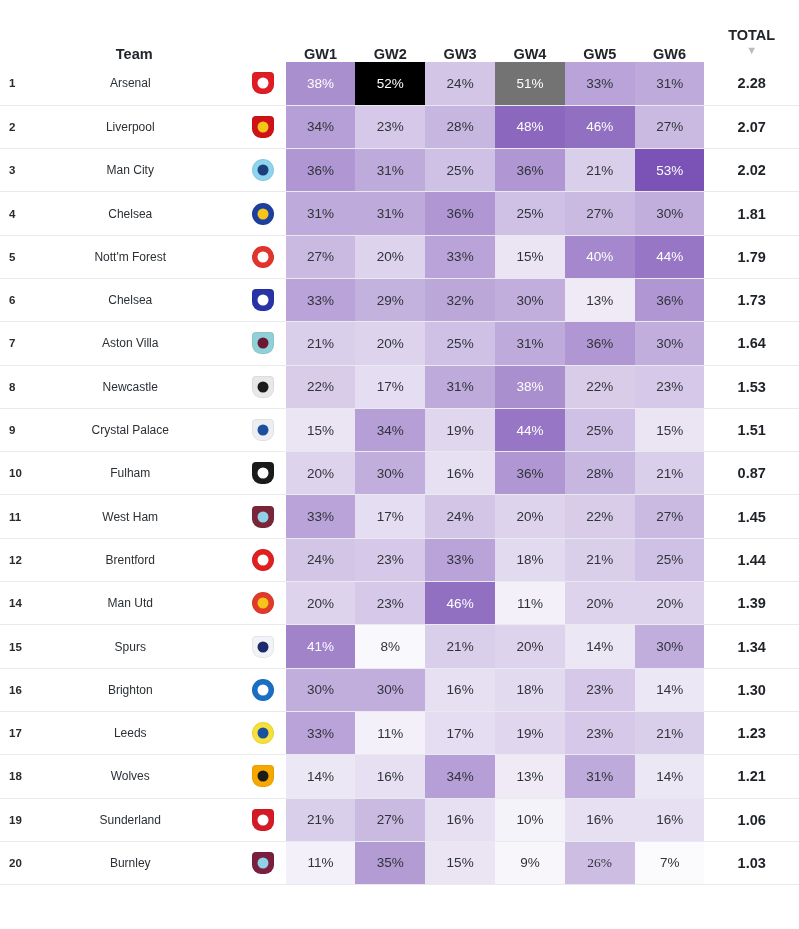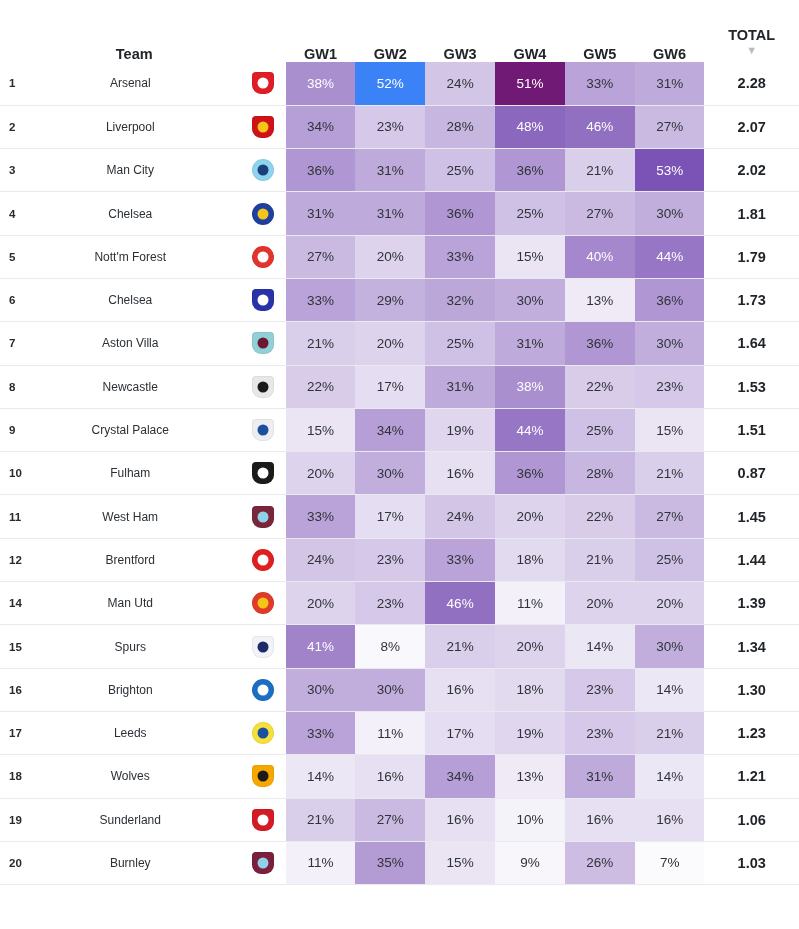--- a/index.html
+++ b/index.html
@@ -133,23 +133,23 @@
           </div>
         </th>
       </tr>
     </thead>
     <tbody id="tbody">
         <tr>
           <td class="rank">1</td>
           <td class="team">Arsenal</td>
           <td class="badge"><span class="crest shield" style="background: rgb(224, 28, 36);"><span class="inner" style="background: rgb(255, 255, 255);"></span></span></td>
           <td class="gw light" style="background: rgb(170, 143, 207);">38%</td>
-          <td class="gw light" style="background: #3b82f6;">52%</td>
+          <td class="gw light" style="background: #000000;">52%</td>
           <td class="gw" style="background: rgb(210, 197, 230);">24%</td>
-          <td class="gw light" style="background: #701a75;">51%</td>
+          <td class="gw light" style="background: #737373;">51%</td>
           <td class="gw" style="background: rgb(185, 163, 216);">33%</td>
           <td class="gw" style="background: rgb(190, 170, 219);">31%</td>
           <td class="total">2.28</td>
         </tr>
         <tr>
           <td class="rank">2</td>
           <td class="team">Liverpool</td>
           <td class="badge"><span class="crest shield" style="background: rgb(208, 17, 23);"><span class="inner" style="background: rgb(245, 197, 24);"></span></span></td>
           <td class="gw" style="background: rgb(182, 159, 214);">34%</td>
           <td class="gw" style="background: rgb(213, 200, 232);">23%</td>
@@ -352,19 +352,19 @@
           <td class="total">1.06</td>
         </tr>
         <tr>
           <td class="rank">20</td>
           <td class="team">Burnley</td>
           <td class="badge"><span class="crest shield" style="background: rgb(122, 31, 61);"><span class="inner" style="background: rgb(143, 209, 230);"></span></span></td>
           <td class="gw" style="background: rgb(243, 240, 249);">11%</td>
           <td class="gw" style="background: rgb(179, 155, 212);">35%</td>
           <td class="gw" style="background: rgb(234, 228, 243);">15%</td>
           <td class="gw" style="background: rgb(248, 245, 251);">9%</td>
-          <td class="gw" style="background: rgb(205, 189, 227);">26%</td>
+          <td class="gw" style="background: rgb(205, 189, 227); font-family: Liberation Serif, serif;">26%</td>
           <td class="gw" style="background: rgb(251, 250, 253);">7%</td>
           <td class="total">1.03</td>
         </tr>
       </tbody>
   </table>
 </div>
 
 </body></html>

